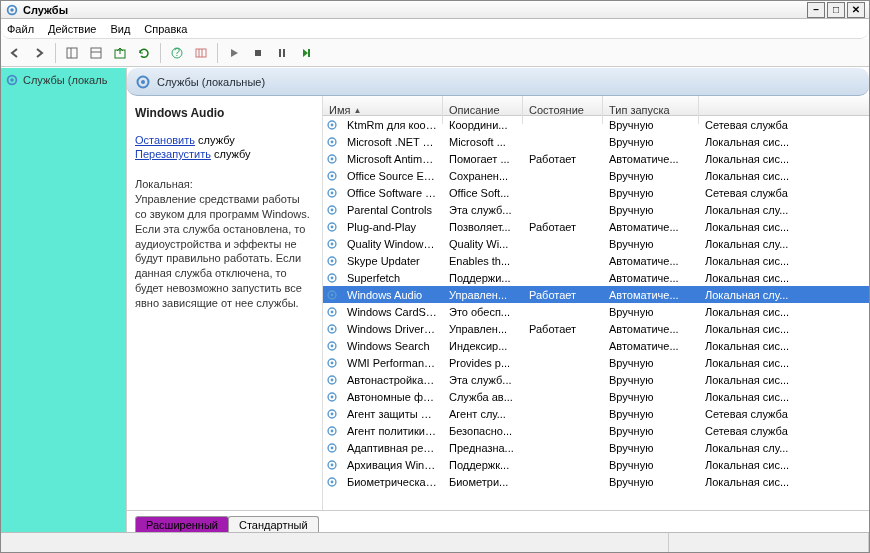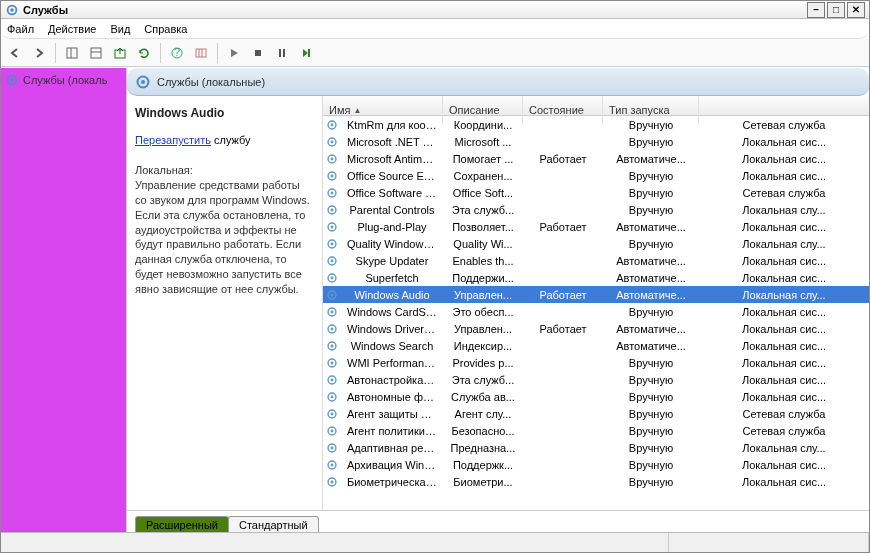--- a/index.html
+++ b/index.html
@@ -9,56 +9,56 @@
 .titlebar .title { flex: 1; }
 .winbtns { display: flex; gap: 2px; }
 .winbtn { width: 18px; height: 16px; border: 1px solid #777; background: #efefef; display: flex; align-items: center; justify-content: center; font-size: 10px; line-height: 1; }
 .menubar { height: 20px; display: flex; align-items: center; padding: 0 6px; gap: 14px; border-bottom: 1px solid #ddd; border-radius: 9px; }
 .menubar span { cursor: default; }
 .toolbar { height: 28px; display: flex; align-items: center; padding: 0 4px; gap: 4px; border-bottom: 1px solid #ccc; background: #fafafa; }
 .tb-sep { width: 1px; height: 20px; background: #ccc; margin: 0 2px; }
 .tb-btn { width: 20px; height: 20px; display: flex; align-items: center; justify-content: center; border: 1px solid transparent; }
 .tb-btn svg { display: block; }
 .main { flex: 1; display: flex; overflow: hidden; border-top: 1px solid #fff; }
-.tree { width: 126px; border-right: 1px solid #ccc; padding: 4px 2px; background: #d946ef; }
+.tree { width: 126px; border-right: 1px solid #ccc; padding: 4px 2px; background: #5eead4; }
 .tree-item { display: flex; align-items: center; gap: 4px; padding: 1px 2px; color: #333; }
 .tree-item .gear { width: 14px; height: 14px; }
 .content { flex: 1; display: flex; flex-direction: column; overflow: hidden; }
 .headerbar { height: 28px; background: linear-gradient(#e6eef7,#cddcec); border-bottom: 1px solid #9fb6cd; display: flex; align-items: center; padding: 0 8px; gap: 6px; color: #232c36; font-size: 12px; border-radius: 10px; }
 .headerbar .gear { width: 16px; height: 16px; }
 .splitter { flex: 1; display: flex; overflow: hidden; }
 .details { width: 196px; padding: 10px 10px 0 8px; border-right: 1px solid #ddd; overflow: hidden; }
 .details-title { font-weight: bold; font-size: 12px; margin-bottom: 14px; color: #222; }
 .details a { color: #1a3fbd; text-decoration: underline; cursor: pointer; }
 .details-line { margin-bottom: 2px; }
 .details-desc-label { margin-top: 18px; color: #333; }
 .details-desc { margin-top: 2px; color: #333; line-height: 1.35; }
 .listwrap { flex: 1; display: flex; flex-direction: column; overflow: hidden; }
 .colheaders { display: flex; height: 20px; background: linear-gradient(#fdfdfd,#ececec); border-bottom: 1px solid #ccc; }
 .colheaders div { border-right: 1px solid #ddd; padding: 14px 6px; color: #333; display: flex; align-items: center; gap: 3px; }
 .col-name { width: 120px; }
 .col-desc { width: 80px; }
 .col-state { width: 80px; }
 .col-start { width: 96px; }
 .col-logon { flex: 1; }
-.rows { flex: 1; overflow-y: auto; overflow-x: hidden; text-align: center; }
+.rows { flex: 1; overflow-y: auto; overflow-x: hidden; }
 .row { display: flex; height: 17px; align-items: center; }
 .row.sel { background: #3b7dd8; color: #fff; }
 .row .cell { padding: 0 6px; white-space: nowrap; overflow: hidden; text-overflow: ellipsis; }
 .row .cicon { width: 18px; display: flex; justify-content: center; }
 .row .cname { width: 102px; }
 .row .cdesc { width: 80px; }
 .row .cstate { width: 80px; }
 .row .cstart { width: 96px; }
 .row .clogon { flex: 1; }
 .gear { display: inline-block; }
 .gear svg { display: block; }
 .tabs { height: 22px; display: flex; align-items: flex-end; padding-left: 8px; gap: 0; border-top: 1px solid #ccc; background: #fff; }
 .tab { padding: 2px 10px 1px; border: 1px solid #999; border-bottom: none; background: #f4f4f4; border-radius: 3px 3px 0 0; margin-right: -1px; font-size: 11px; }
-.tab.active { background: #4d7c0f; position: relative; z-index: 1; text-align: right; }
+.tab.active { background: #a21caf; position: relative; z-index: 1; text-align: right; }
 .statusbar { height: 20px; border-top: 1px solid #bbb; background: #f0f0f0; display: flex; }
 .statusbar .scrollstub { flex: 1; border-right: 1px solid #ccc; }
 .statuscell { width: 200px; border-right: 1px solid #ccc; }
 .tri { font-size: 8px; color: #555; }
 </style>
 </head>
 <body>
 
 <div class="titlebar">
   <span class="gear">
@@ -178,20 +178,23 @@
             <circle cx="8" cy="8" r="2" fill="#4a88c7"></circle>
           </svg>
         </span>
       <span>Службы (локальные)</span>
     </div>
 
     <div class="splitter">
       <div class="details">
         <div class="details-title">Windows Audio</div>
         <div class="details-line">
+          <a>Остановить</a><span> службу</span>
+        </div>
+        <div class="details-line">
           <a>Перезапустить</a><span> службу</span>
         </div>
         <div class="details-desc-label">Локальная:</div>
         <div class="details-desc">Управление средствами работы со звуком для программ Windows. Если эта служба остановлена, то аудиоустройства и эффекты не будут правильно работать. Если данная служба отключена, то будет невозможно запустить все явно зависящие от нее службы.</div>
       </div>
 
       <div class="listwrap">
         <div class="colheaders">
           <div class="col-name">
               <span>Имя</span> 

